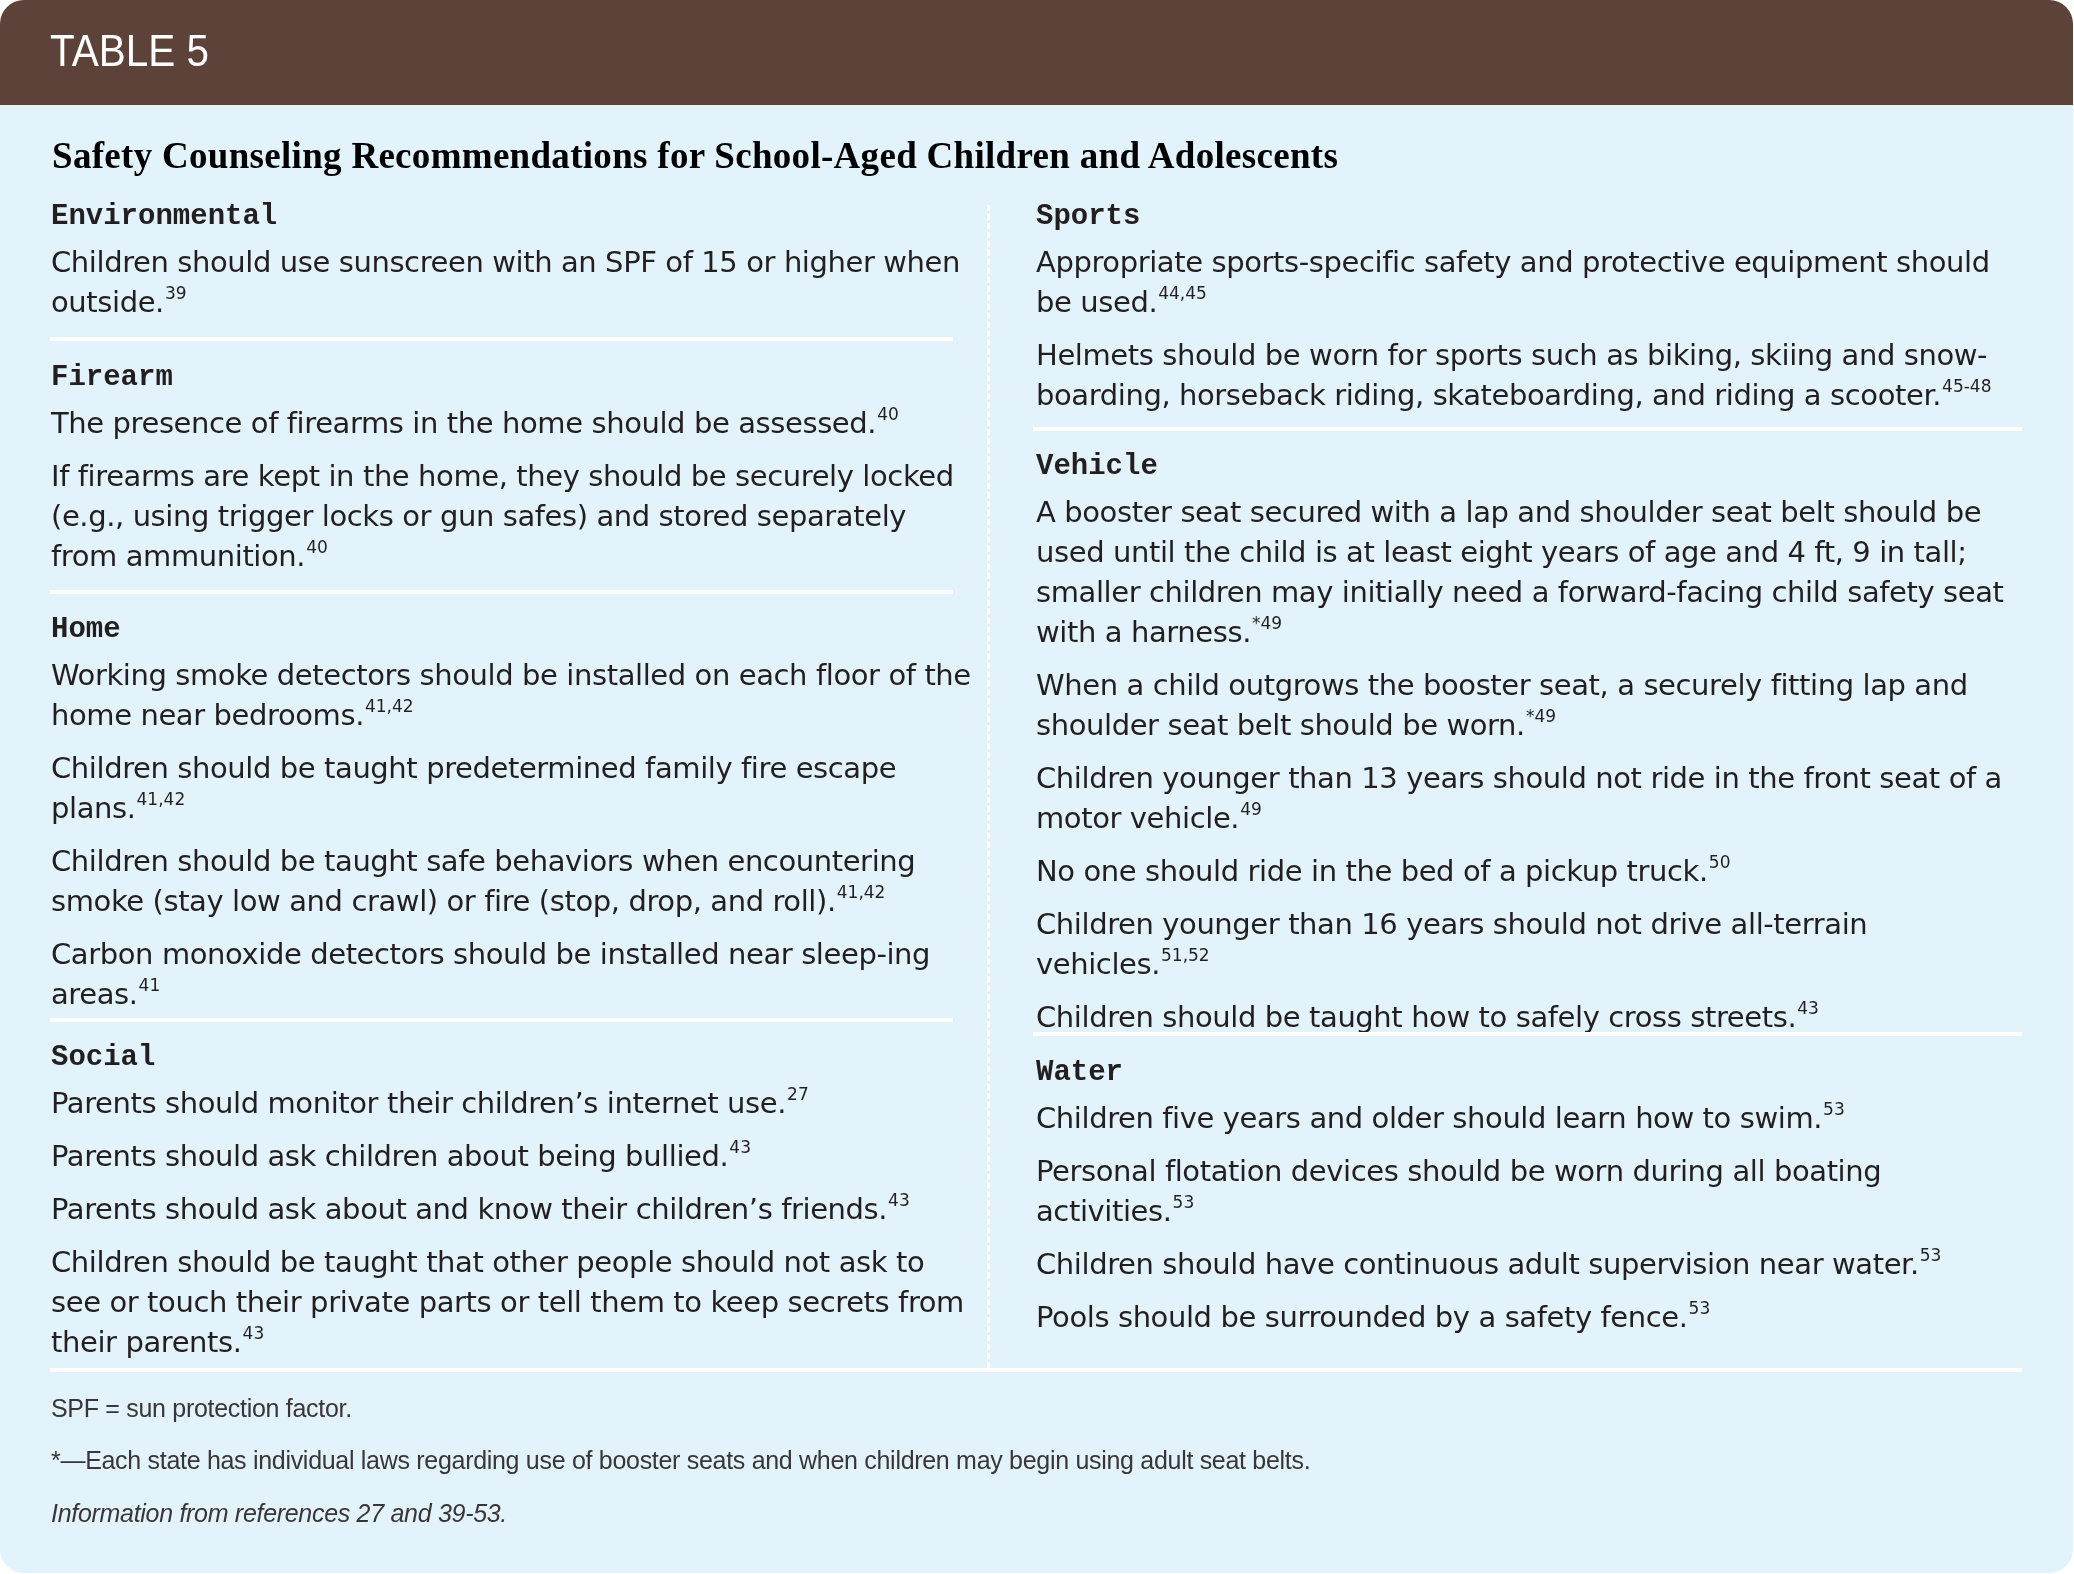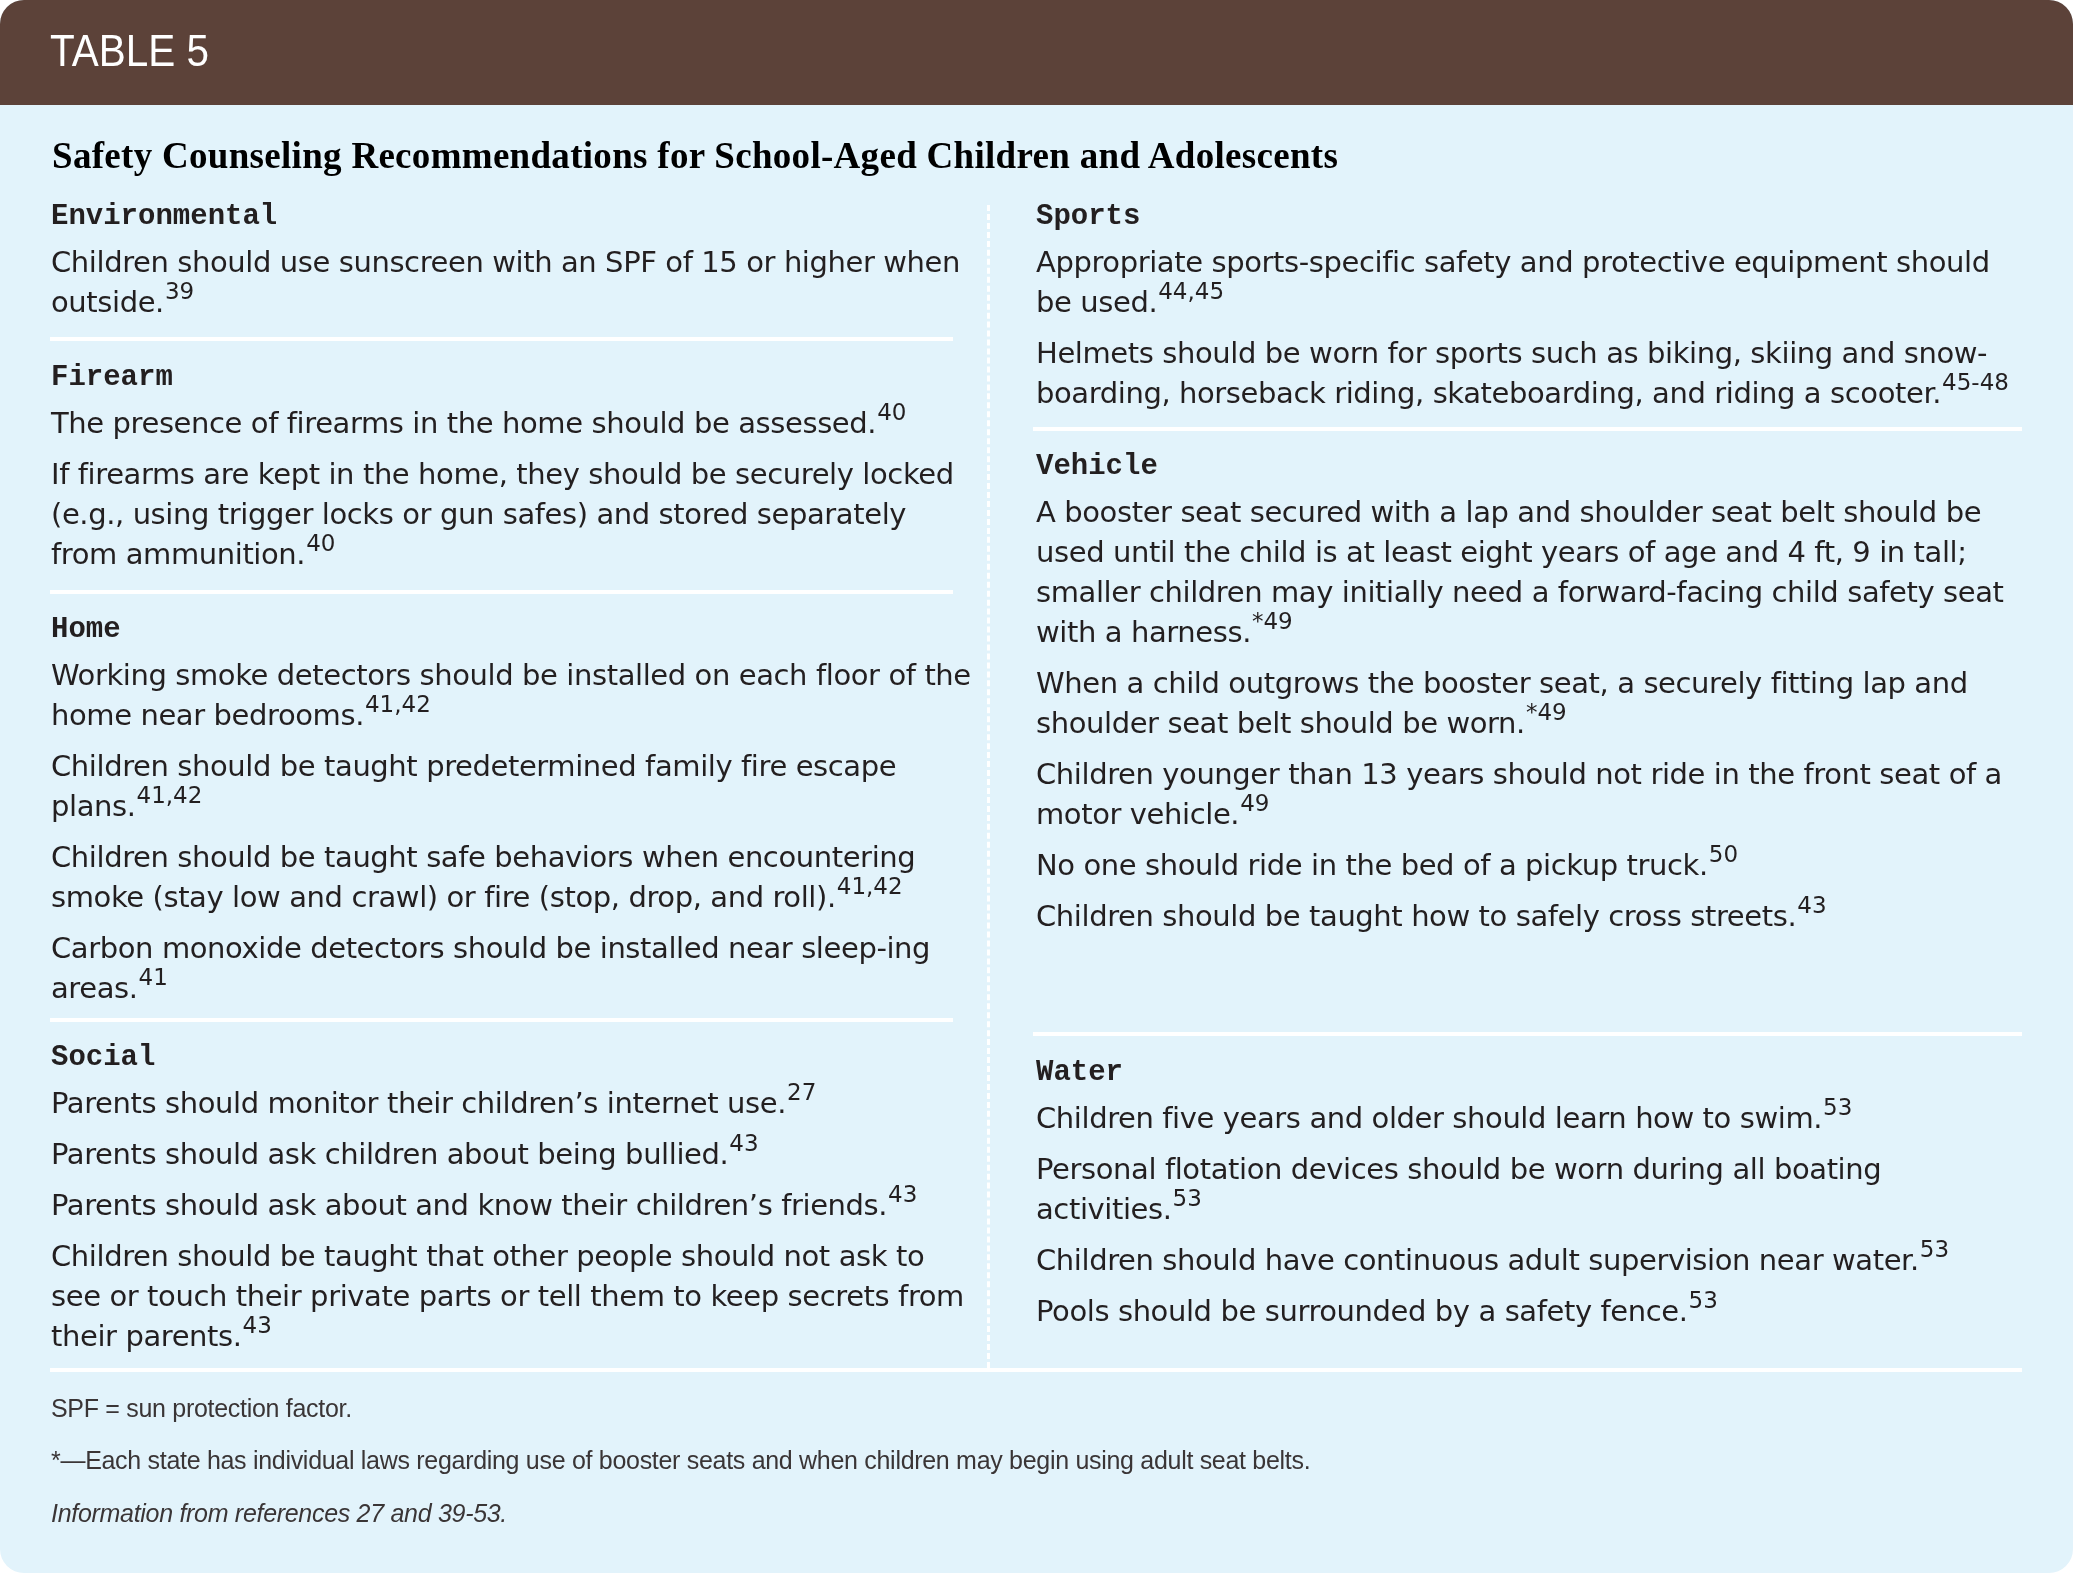--- a/index.html
+++ b/index.html
@@ -18,21 +18,21 @@
   .col-divider { position: absolute; left: 987px; top: 205px; height: 1163px; width: 0;
                  border-left: 3px dashed #ffffff; }
   .section { position: absolute; }
   .left { left: 51px; width: 920px; }
   .right { left: 1036px; width: 990px; }
   .sec-heading { font-family: Liberation Mono, monospace; font-weight: bold;
                  font-size: 29px; color: #231f20; line-height: 40px; height: 40px;
                  margin-bottom: 5px; }
   .item { font-family: "DejaVu Sans", sans-serif; font-size: 29px; color: #231f20;
           line-height: 40px; margin-bottom: 9px; letter-spacing: -0.4px; }
-  .item sup { font-size: 23px; vertical-align: 0; position: relative; top: -13px; margin-left: 1px; letter-spacing: 0; }
+  .item sup { font-size: 17px; vertical-align: 0; position: relative; top: -13px; margin-left: 1px; letter-spacing: 0; }
   .sep { position: absolute; height: 4px; background: #ffffff; }
   .sep.l { left: 50px; width: 903px; }
   .sep.r { left: 1033px; width: 989px; }
   .sep.full { left: 50px; width: 1972px; }
   .foot { position: absolute; left: 51px; font-family: Liberation Sans, sans-serif;
           font-size: 25px; color: #3a3536; line-height: 34px; letter-spacing: -0.3px; white-space: nowrap; }
   .foot.italic { font-style: italic; }
 </style>
 </head>
 <body>
@@ -82,20 +82,21 @@
     <div class="item"><span>Helmets should be worn for sports such as biking, skiing and snow-boarding, horseback riding, skateboarding, and riding a scooter.</span><sup>45-48</sup></div>
   </div>
   <div class="sep r" style="top:427px"></div>
 
   <div class="section right" style="top:447px">
     <div class="sec-heading">Vehicle</div>
     <div class="item"><span>A booster seat secured with a lap and shoulder seat belt should be used until the child is at least eight years of age and 4 ft, 9 in tall; smaller children may initially need a forward-facing child safety seat with a harness.</span><sup>*49</sup></div>
     <div class="item"><span>When a child outgrows the booster seat, a securely fitting lap and shoulder seat belt should be worn.</span><sup>*49</sup></div>
     <div class="item"><span>Children younger than 13 years should not ride in the front seat of a motor vehicle.</span><sup>49</sup></div>
     <div class="item"><span>No one should ride in the bed of a pickup truck.</span><sup>50</sup></div>
+    <div class="item"><span>Children younger than 16 years should not drive all-terrain vehicles.</span><sup>51,52</sup></div>
     <div class="item"><span>Children should be taught how to safely cross streets.</span><sup>43</sup></div>
   </div>
   <div class="sep r" style="top:1032px"></div>
 
   <div class="section right" style="top:1053px">
     <div class="sec-heading">Water</div>
     <div class="item"><span>Children five years and older should learn how to swim.</span><sup>53</sup></div>
     <div class="item"><span>Personal flotation devices should be worn during all boating activities.</span><sup>53</sup></div>
     <div class="item"><span>Children should have continuous adult supervision near water.</span><sup>53</sup></div>
     <div class="item"><span>Pools should be surrounded by a safety fence.</span><sup>53</sup></div>

